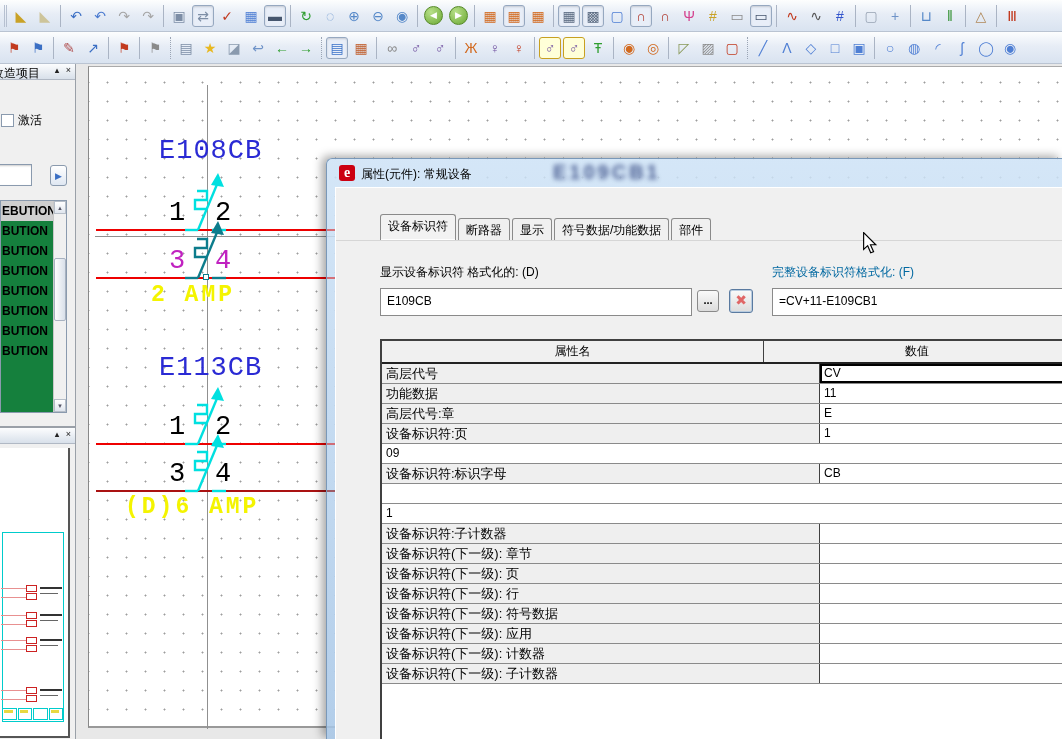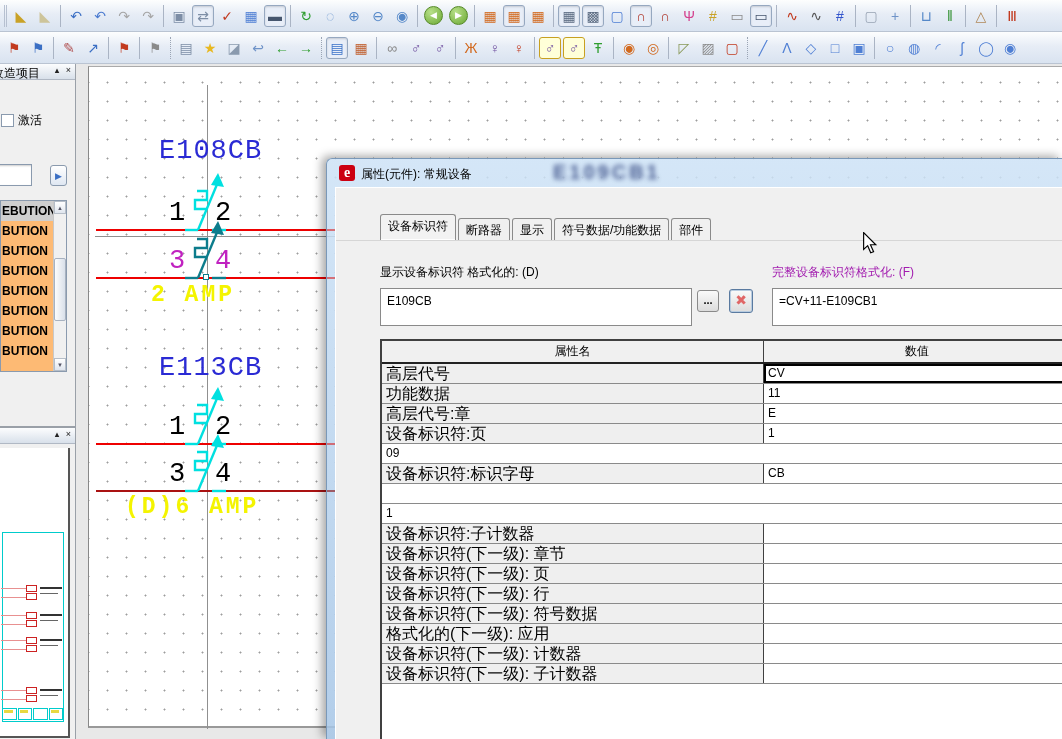--- a/index.html
+++ b/index.html
@@ -36,21 +36,21 @@
   #nav-panel { top:64px; height:364px; border-bottom:2px solid #9aa0a8; }
   #preview-panel { top:428px; height:311px; }
   .panel-titlebar { position:relative; height:16px; background:linear-gradient(#fcfdfe,#d8e0ea); border-bottom:1px solid #b0b8c4; overflow:hidden; }
   .panel-title { position:absolute; left:-8px; top:1px; font-size:12px; white-space:nowrap; }
   .panel-btns { position:absolute; right:2px; top:1px; font-size:9px; color:#222; letter-spacing:2px; }
   .panel-btns span { cursor:default; }
   .chkrow { position:absolute; left:1px; top:48px; display:flex; align-items:center; }
   .chkbox { width:13px; height:13px; background:#fff; border:1px solid #8a9aae; margin-right:4px; }
   .panel-input { position:absolute; left:-14px; top:100px; width:46px; height:22px; background:#fff; border:1px solid #8a9aae; box-shadow:inset 1px 1px 2px rgba(0,0,0,.2); }
   .panel-go { position:absolute; left:50px; top:101px; width:17px; height:21px; border:1px solid #8a9aae; border-radius:3px; background:linear-gradient(#ffffff,#dfe7f2); color:#3b6fc4; font-size:9px; display:flex; align-items:center; justify-content:center; }
-  .panel-list { position:absolute; left:0; top:136px; width:67px; height:172px; background:#fdba74; border:1px solid #8a9aae; overflow:hidden; }
+  .panel-list { position:absolute; left:0; top:136px; width:67px; height:213px; background:#15803d; border:1px solid #8a9aae; overflow:hidden; }
   .plist-item { height:20px; line-height:20px; font-weight:600; font-size:12px; padding-left:1px; white-space:nowrap; }
   .plist-item.selected { background:#cfcfcf; }
   .vscroll { position:absolute; right:0; top:0; width:13px; height:100%; background:#f0f0f0; border-left:1px solid #c8c8c8; }
   .vs-btn { position:absolute; left:0; width:12px; height:13px; background:linear-gradient(#fff,#dfe5ee); border:1px solid #b6bec8; font-size:6px; text-align:center; line-height:12px; color:#556; }
   .vs-thumb { position:absolute; left:0; top:57px; width:12px; height:63px; background:linear-gradient(90deg,#fdfdfd,#d9e0ea); border:1px solid #a8b2c0; border-radius:2px; }
   
   .mini-page { position:absolute; left:0; top:20px; width:70px; height:290px; background:#fff; border-right:2px solid #555; border-bottom:2px solid #555; }
   .mini-frame { position:absolute; left:2px; top:84px; width:62px; height:190px; border:1px solid #00cccc; }
   .mini-group { position:absolute; left:0; height:18px; width:66px; }
   .mini-sq { position:absolute; left:26px; width:11px; height:7px; border:1px solid #cc2222; background:#fff; }
@@ -90,32 +90,32 @@
   .dlg-blur { position:absolute; left:226px; top:2px; font-size:20px; font-weight:bold; color:#1a2e6e; filter:blur(2.5px); opacity:.75; letter-spacing:3px; }
   .dlg-body { position:absolute; left:8px; top:28px; right:0; bottom:0; background:#f0f0f0; border-top:1px solid #fff; border-left:1px solid #fff; }
   .wire-peek { position:absolute; left:0; width:8px; height:2px; background:#dd3333; opacity:.55; }
   
   .tabs { position:absolute; left:44px; top:26px; height:26px; display:flex; align-items:flex-end; z-index:2; }
   .tab { border:1px solid #8a8a8a; border-bottom:none; border-radius:3px 3px 0 0; background:#f0f0f0;
     padding:3px 7px 3px 7px; margin-right:2px; font-size:12px; height:22px; position:relative; top:0; }
   .tab.active { height:26px; background:#f2f2f2; box-shadow:0 -1px 0 #fff inset; z-index:3; font-weight:normal; }
   .tabline { position:absolute; left:0; top:52px; width:100%; border-bottom:1px solid #d6d6d6; }
   .fld-label { position:absolute; top:76px; font-size:12px; }
-  .inputbox { position:absolute; top:100px; height:38px; background:#fff; border:1px solid #8a8a8a; font-size:12px; line-height:24px; padding-left:6px; white-space:nowrap; overflow:hidden; }
+  .inputbox { position:absolute; top:100px; height:28px; background:#fff; border:1px solid #8a8a8a; font-size:12px; line-height:24px; padding-left:6px; white-space:nowrap; overflow:hidden; }
   .btn { position:absolute; border:1px solid #8a8a8a; border-radius:3px; background:linear-gradient(#fafafa,#dcdcdc); text-align:center; }
   #browse-btn { left:361px; top:102px; width:22px; height:22px; font-weight:bold; font-size:11px; line-height:18px; }
   #delete-btn { left:393px; top:101px; width:24px; height:24px; border:1px solid #5a7aa0; box-shadow:0 0 0 1px #b8cce0 inset; color:#e06666; font-size:14px; line-height:21px; font-weight:bold; }
   
   #prop-table { position:absolute; left:44px; top:151px; width:692px; height:430px; background:#fff; border:2px solid #404040; }
   .thead { display:flex; height:23px; background:#f0f0f0; border-bottom:2px solid #222; }
   .th { font-size:12px; text-align:center; line-height:21px; }
   .th-name { width:382px; border-right:1px solid #404040; }
   .th-val { flex:1; }
   .trow { display:flex; height:20px; border-bottom:1px solid #8a8a8a; }
-  .td-name { width:382px; background:#efefef; border-right:1px solid #404040; font-size:16px; line-height:19px; padding-left:4px; white-space:nowrap; overflow:hidden; }
+  .td-name { width:438px; background:#efefef; border-right:1px solid #404040; font-size:13px; line-height:19px; padding-left:4px; white-space:nowrap; overflow:hidden; }
   .td-val { flex:1; background:#fff; font-size:12px; line-height:19px; padding-left:4px; }
   .td-val.selcell { outline:2px solid #000; outline-offset:-2px; }
   
   #cursor { position:absolute; left:862px; top:232px; z-index:10; }
 </style>
 </head>
 <body>
 
 <div id="page">
 
@@ -390,21 +390,21 @@
       <div class="tabs" id="dlg-tabs">
           <div class="tab active">设备标识符</div>
           <div class="tab">断路器</div>
           <div class="tab">显示</div>
           <div class="tab">符号数据/功能数据</div>
           <div class="tab">部件</div>
         </div>
       <div class="tabline"></div>
 
       <div class="fld-label" style="left:44px;">显示设备标识符 格式化的: (D)</div>
-      <div class="fld-label" style="left:436px;color:#a21caf;">完整设备标识符格式化: (F)</div>
+      <div class="fld-label" style="left:436px;color:#0369a1;">完整设备标识符格式化: (F)</div>
 
       <div class="inputbox" style="left:44px;width:312px;">E109CB</div>
       <div class="btn" id="browse-btn">...</div>
       <div class="btn" id="delete-btn">✖</div>
       <div class="inputbox" style="left:436px;width:302px;border-right:none;">=CV+11-E109CB1</div>
 
       <div id="prop-table">
         <div class="thead">
           <div class="th th-name">属性名</div>
           <div class="th th-val">数值</div>
@@ -453,21 +453,21 @@
             </div>
             <div class="trow">
               <div class="td-name">设备标识符(下一级): 行</div>
               <div class="td-val"></div>
             </div>
             <div class="trow">
               <div class="td-name">设备标识符(下一级): 符号数据</div>
               <div class="td-val"></div>
             </div>
             <div class="trow">
-              <div class="td-name">格式化的(下一级): 应用</div>
+              <div class="td-name">设备标识符(下一级): 应用</div>
               <div class="td-val"></div>
             </div>
             <div class="trow">
               <div class="td-name">设备标识符(下一级): 计数器</div>
               <div class="td-val"></div>
             </div>
             <div class="trow">
               <div class="td-name">设备标识符(下一级): 子计数器</div>
               <div class="td-val"></div>
             </div>

